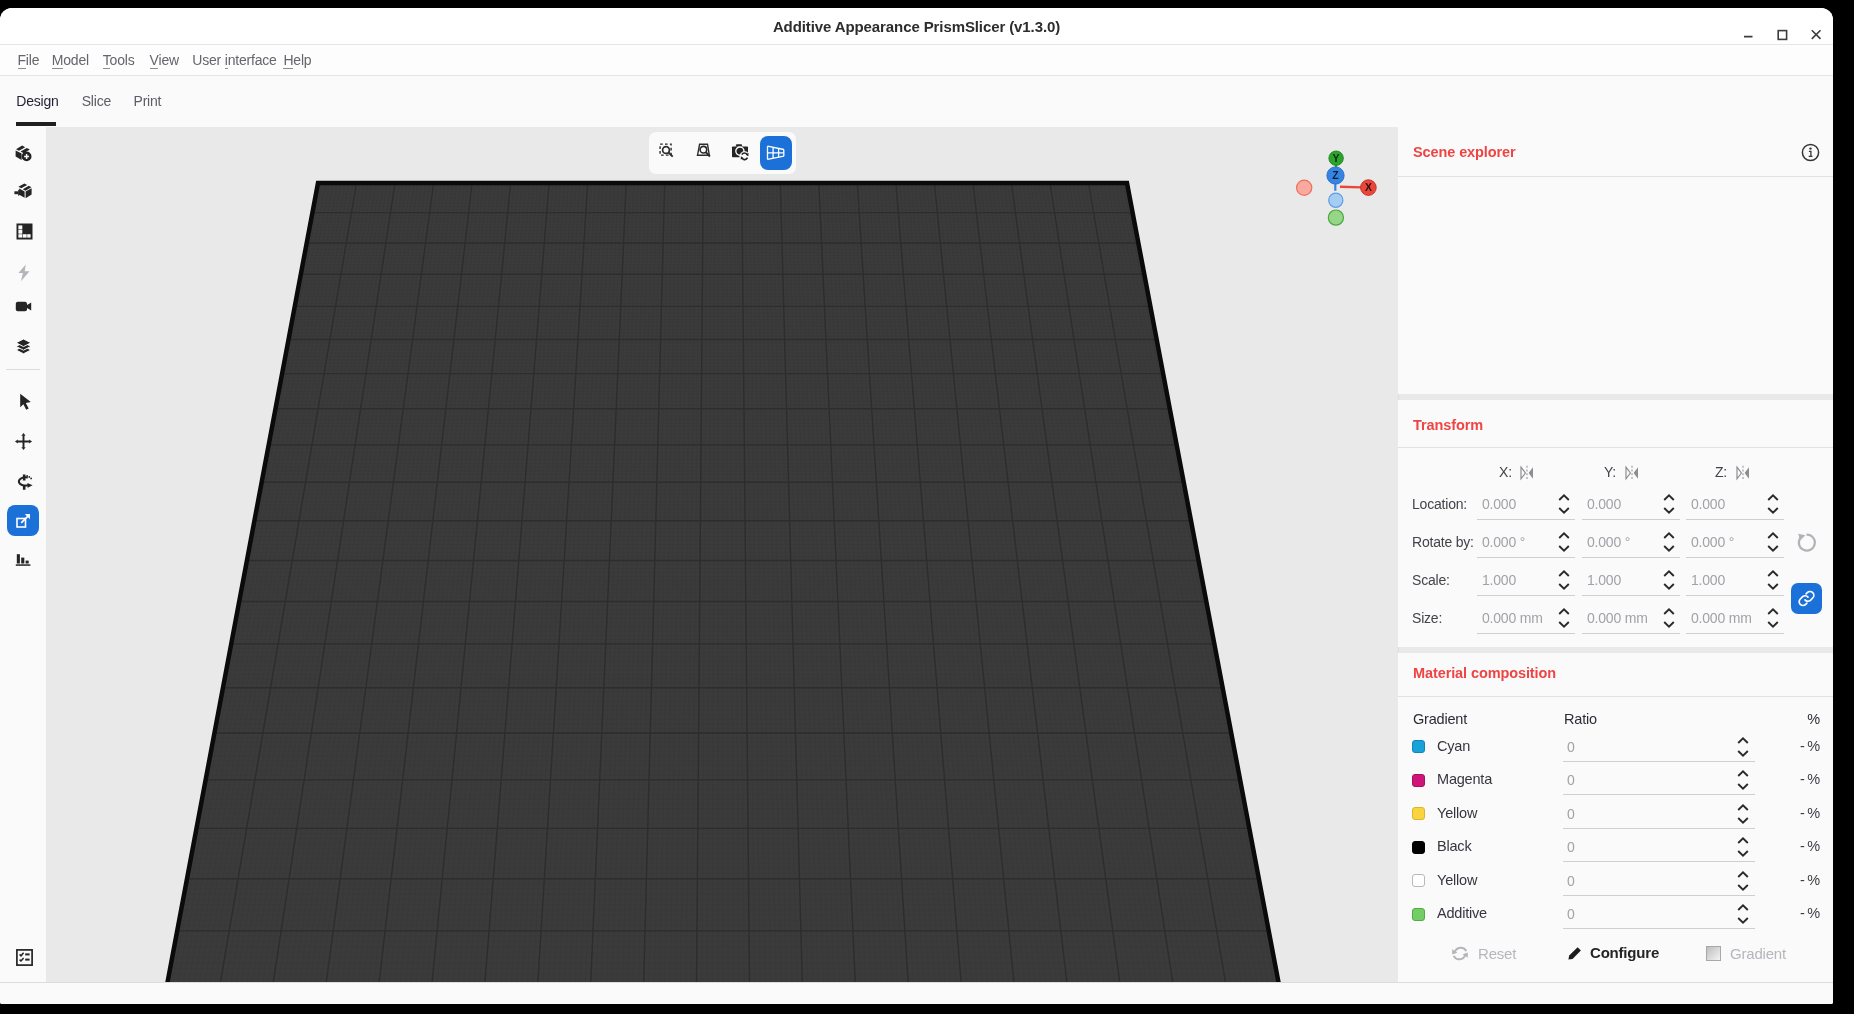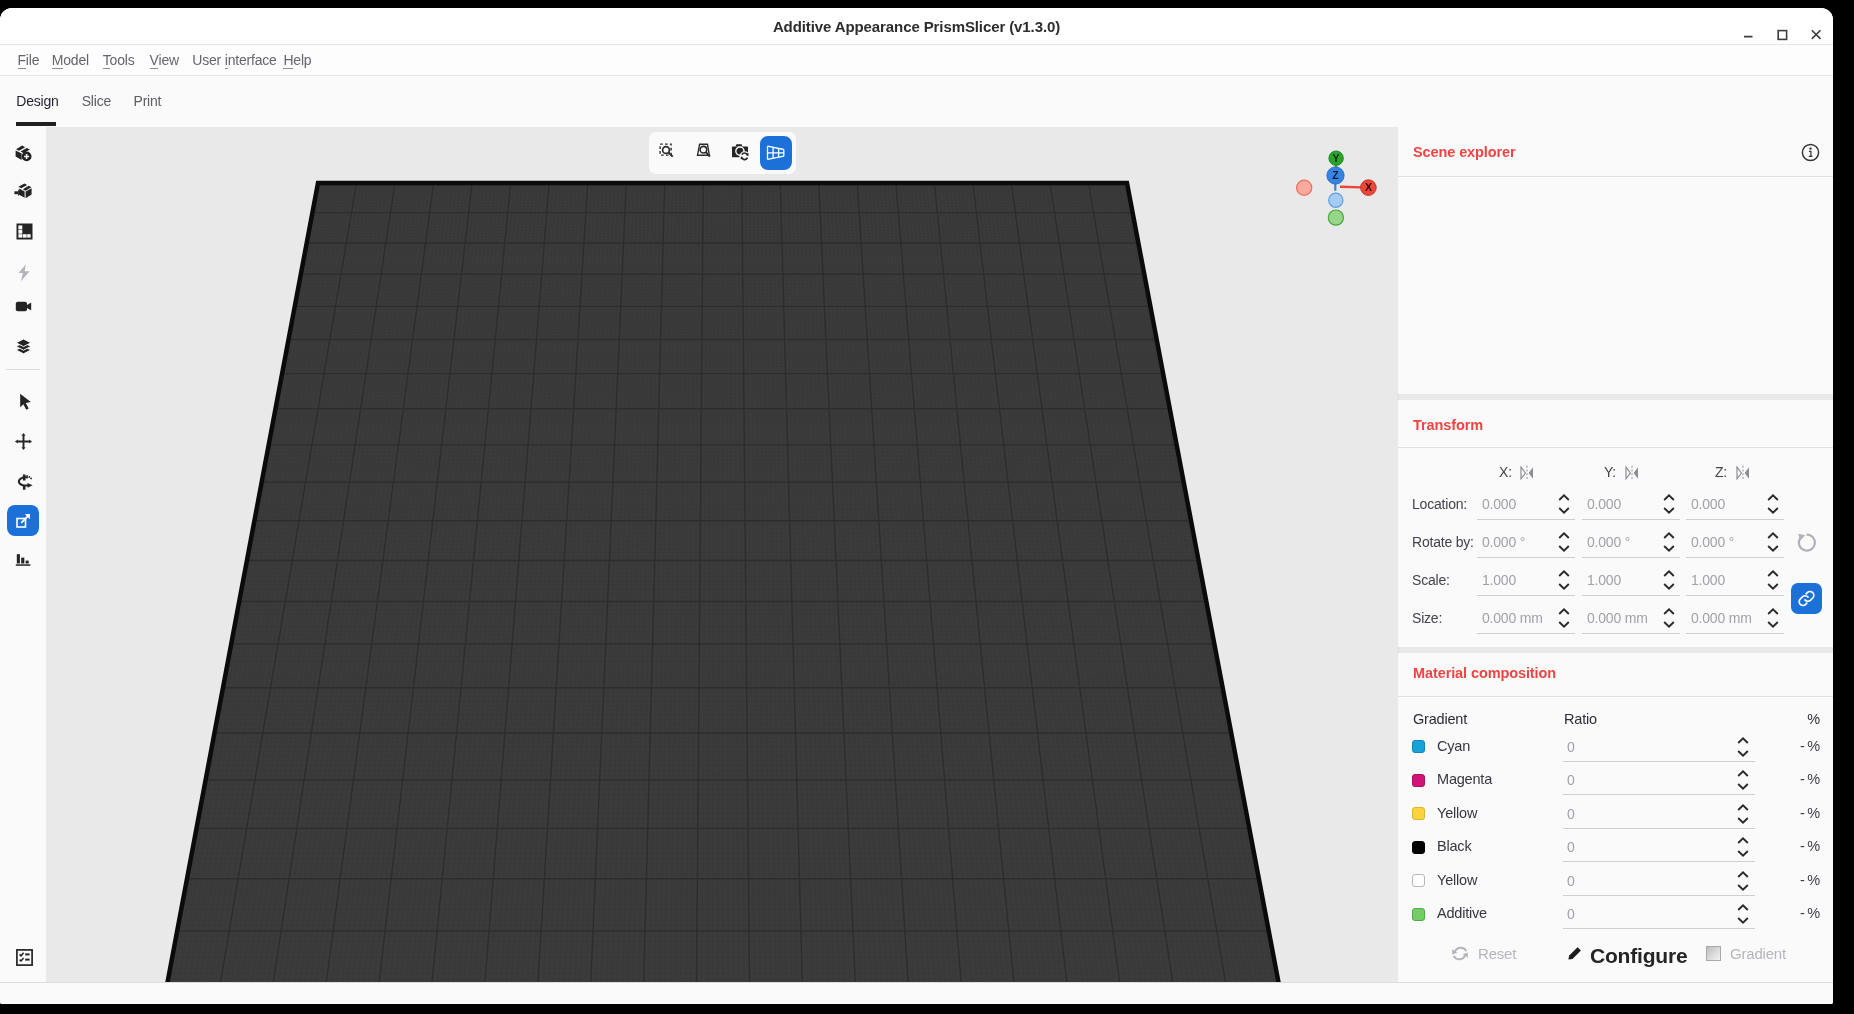--- a/index.html
+++ b/index.html
@@ -757,15 +757,15 @@
 <path d="M15.3 6.1 A 6.2 6.2 0 0 0 3.8 7.3"></path>
 <path d="M2.7 10.9 A 6.2 6.2 0 0 0 14.2 9.7"></path>
 </g>
 <polygon points="1.2,4.2 6.4,7.8 1.2,9.4" fill="#b7b5bb"></polygon>
 <polygon points="16.8,12.8 11.6,9.2 16.8,7.6" fill="#b7b5bb"></polygon>
 </svg>
 <div class="abs" style="left:1478px;top:937px;font-size:15px;color:#b7b5bb;letter-spacing:-0.2px">Reset</div>
 <svg class="abs" style="left:1567px;top:936px" width="17" height="17" viewBox="0 0 17 17">
 <polygon points="1.4,15.6 2.2,11.6 10.6,3.2 13.9,6.5 5.5,14.9 1.4,15.6" fill="#1c1c1c"></polygon>
 </svg>
-<div class="abs" style="left:1590px;top:936px;font-size:21px;font-weight:bold;color:#242424;letter-spacing:-0.2px">Configure</div>
+<div class="abs" style="left:1590px;top:936px;font-size:15px;font-weight:bold;color:#242424;letter-spacing:-0.2px">Configure</div>
 <div class="abs" style="left:1706px;top:937.5px;width:13px;height:13px;border:1px solid #a9a7ad;background:linear-gradient(135deg,#bdbdbd,#f4f4f4)"></div>
 <div class="abs" style="left:1730px;top:937px;font-size:15px;color:#b7b5bb;letter-spacing:-0.2px">Gradient</div>
 </div>
 </body></html>

